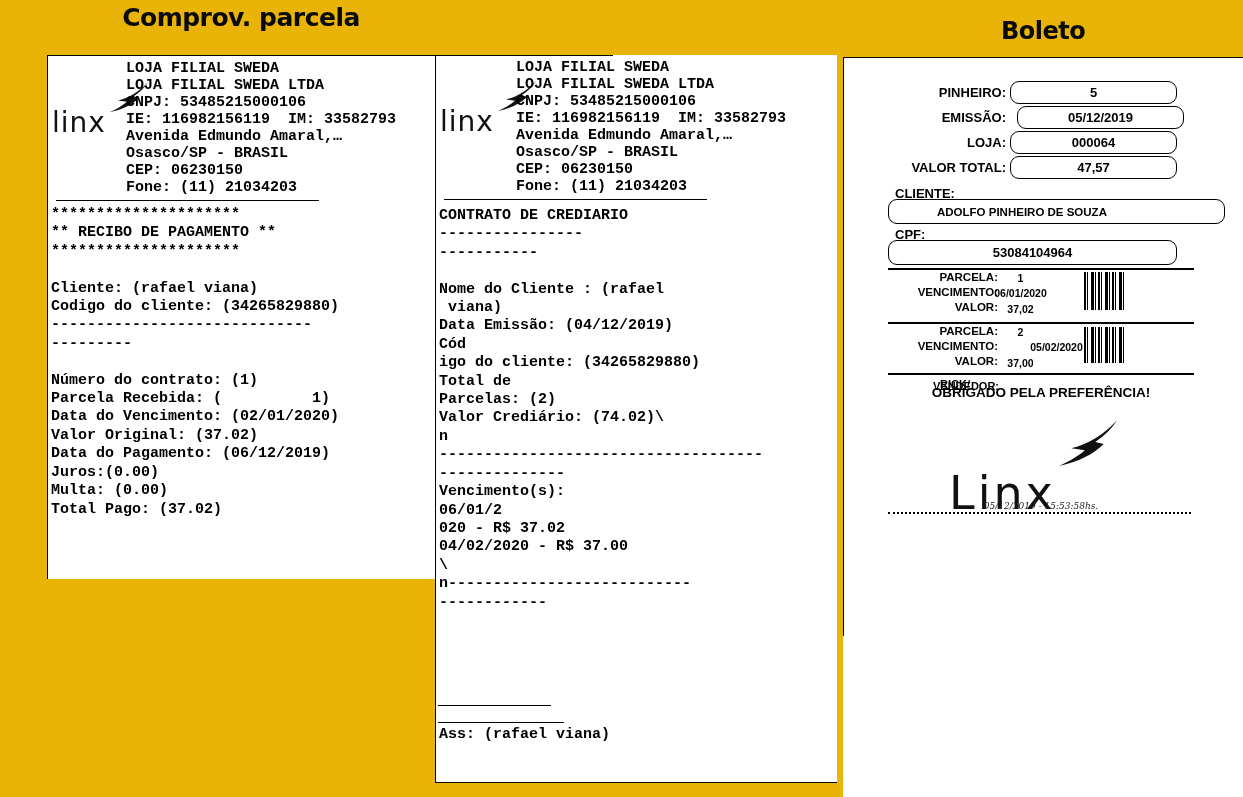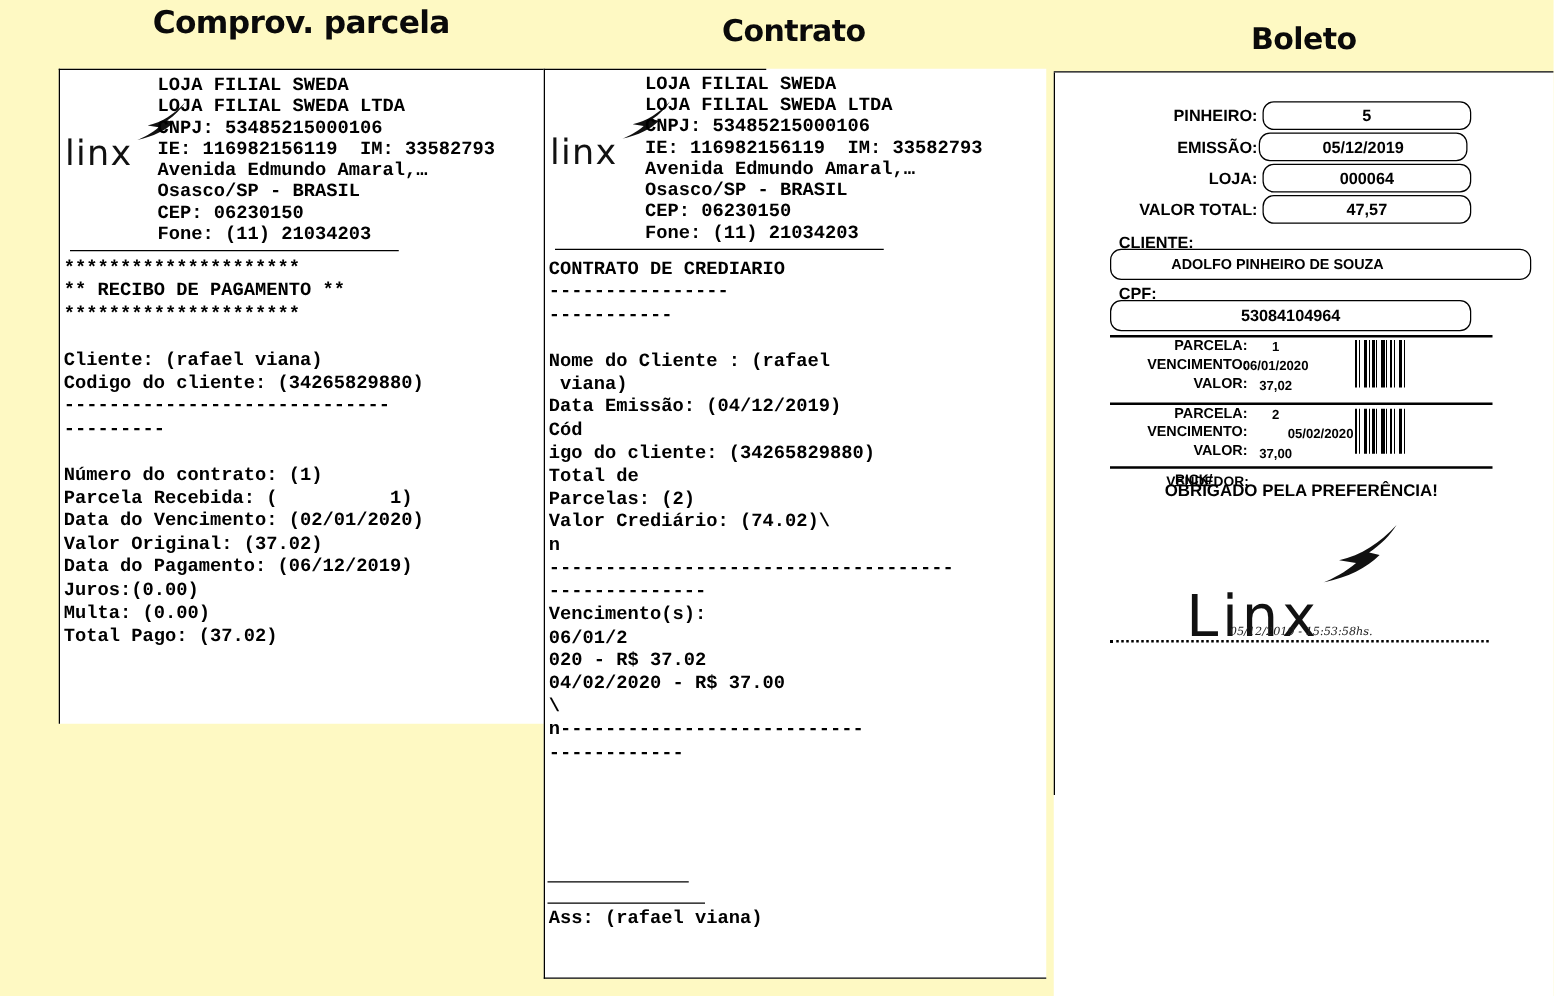--- a/index.html
+++ b/index.html
@@ -1,16 +1,16 @@
 <!DOCTYPE html>
 <html><head>
 <meta charset="utf-8">
 <style>
   html,body{margin:0;padding:0;background:#fff;}
-  .stage{position:relative;width:1243px;height:797px;background:#fef9c3;overflow:hidden;
+  .stage{position:relative;width:1243px;height:797px;background:#eab308;overflow:hidden;
          font-family:"Liberation Sans",sans-serif;color:#000;}
 
   
   .title{position:absolute;font-family:"DejaVu Sans",sans-serif;font-weight:bold;
          letter-spacing:-0.5px;color:#0a0a0a;text-align:center;}
   .t1{left:47px;top:3px;width:388px;font-size:25px;}
   .t2{left:435px;top:11px;width:400px;font-size:24px;}
   .t3{left:843px;top:17px;width:400px;font-size:24px;}
 
   
@@ -64,21 +64,20 @@
   .stamp{position:absolute;left:45px;width:306px;text-align:center;
          font-family:"DejaVu Serif",serif;font-style:italic;font-size:9px;color:#222;}
   .dotted{position:absolute;left:45px;top:454px;width:303px;height:0;border-top:2px dotted #000;}
 </style>
 </head>
 <body>
 
 <div class="stage">
 
   <div class="title t1">Comprov. parcela</div>
-  <div class="title t2">Contrato</div>
   <div class="title t3">Boleto</div>
 
   <section class="panel panel1">
     <div class="logo-sm">
       <svg viewBox="0 0 60 44">
         <path d="M58 0 C45 14 31 23 14 27 L27 29 C19 36 9 41 2 44 C21 40 35 33 45 23 L37 21 C46 15 53 8 58 0 Z" fill="#111"></path>
       </svg>
       <span class="logo-text">linx</span>
     </div>
     <div class="mono rcpt-header" style="left:78px;top:4px;">LOJA FILIAL SWEDA
@@ -151,21 +150,21 @@
     <div class="sigline" style="left:2px;top:667px;width:126px;"></div>
     <div class="mono" style="left:3px;top:671px;">Ass: (rafael viana)</div>
   </section>
 
   <section class="panel panel3">
 
     <div class="b-label" style="left:0;top:27px;width:163px;">PINHEIRO:</div>
     <div class="b-box" style="left:167px;top:23px;width:165px;height:21px;">5</div>
 
     <div class="b-label" style="left:0;top:52px;width:163px;">EMISSÃO:</div>
-    <div class="b-box" style="left:164px;top:48px;width:165px;height:21px;">05/12/2019</div>
+    <div class="b-box" style="left:174px;top:48px;width:165px;height:21px;">05/12/2019</div>
 
     <div class="b-label" style="left:0;top:77px;width:163px;">LOJA:</div>
     <div class="b-box" style="left:167px;top:73px;width:165px;height:21px;">000064</div>
 
     <div class="b-label" style="left:0;top:102px;width:163px;">VALOR TOTAL:</div>
     <div class="b-box" style="left:167px;top:98px;width:165px;height:21px;">47,57</div>
 
     <div class="b-label" style="left:52px;top:128px;width:80px;text-align:left;">CLIENTE:</div>
     <div class="b-box left" style="left:45px;top:141px;width:287px;height:23px;padding-left:48px;">ADOLFO PINHEIRO DE SOUZA</div>
 

